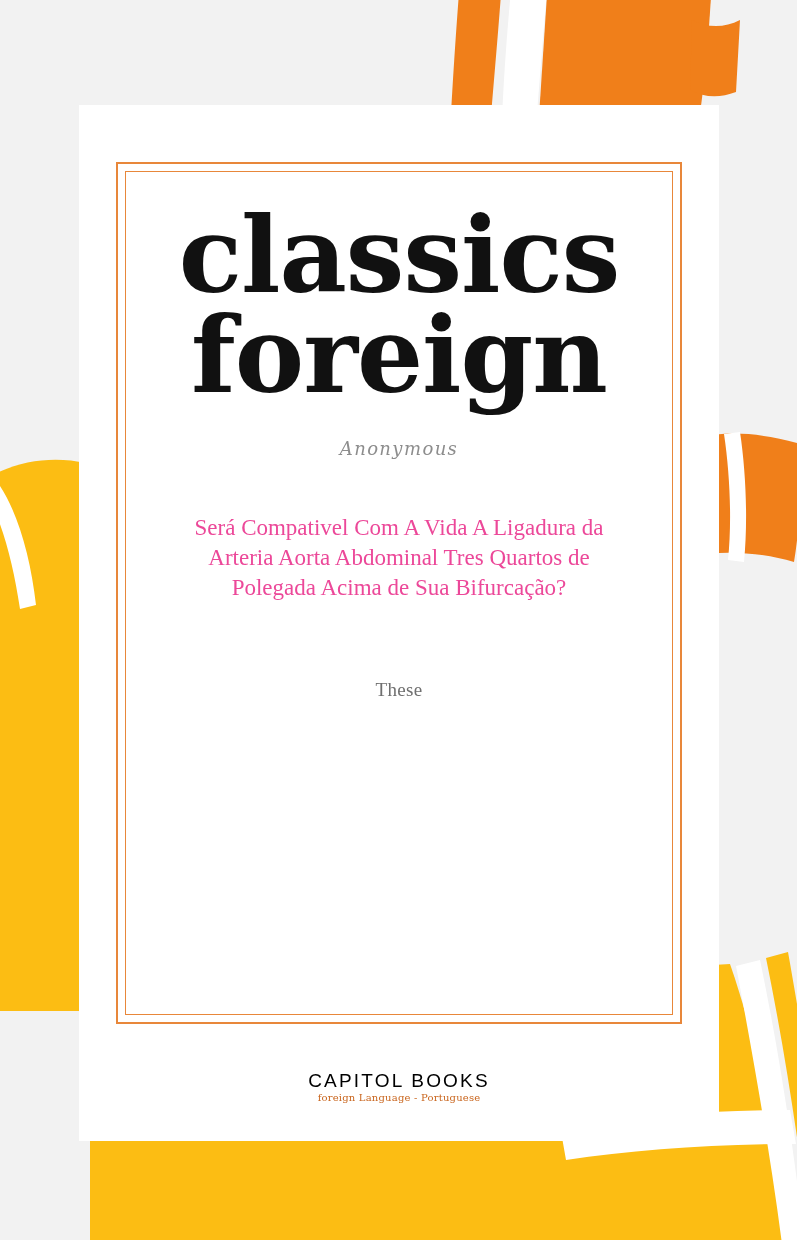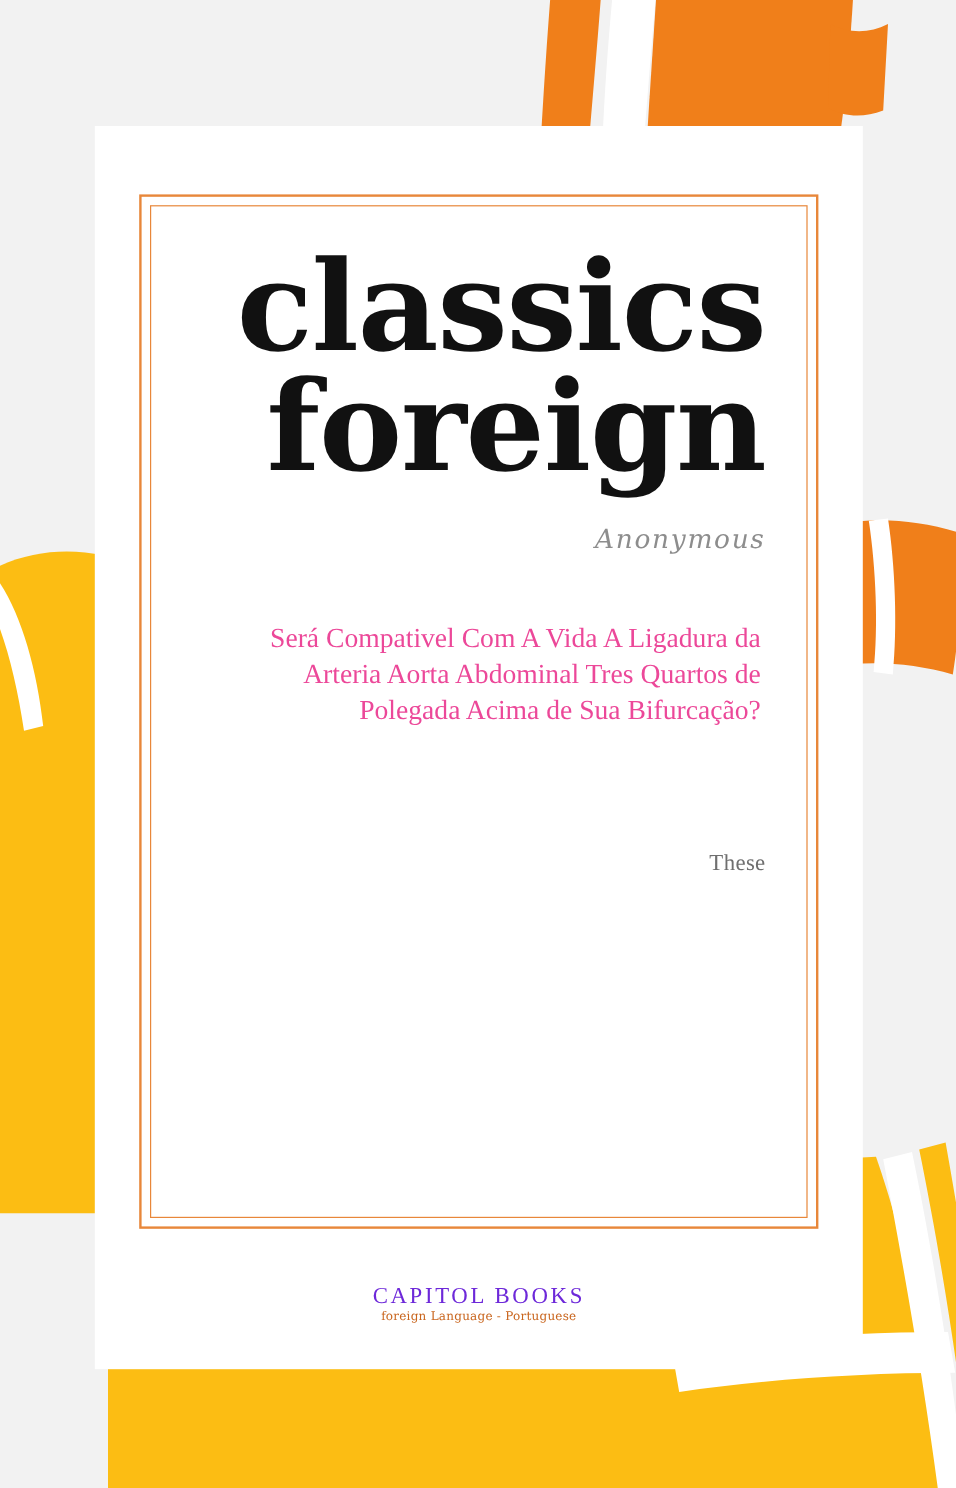--- a/index.html
+++ b/index.html
@@ -89,75 +89,75 @@
   }
 
   .inner-content {
     position: absolute;
     left: 0;
     right: 0;
     top: 0;
     bottom: 0;
     padding: 26px 34px 20px 34px;
     box-sizing: border-box;
-    text-align: right;
+    text-align: center;
   }
 
   .series-title {
     font-family: "DejaVu Serif", serif;
     font-weight: 700;
     font-size: 104px;
     line-height: 0.96;
     color: #111111;
     letter-spacing: -1px;
     margin: 0;
     padding-top: 8px;
   }
   .series-title .line2 {
     display: block;
   }
 
   .author {
     margin-top: 32px;
     font-family: "DejaVu Serif", serif;
     font-style: italic;
-    font-size: 22px;
+    font-size: 18px;
     letter-spacing: 1.4px;
     color: #8d8d8d;
   }
 
   .book-title {
     margin: 54px auto 0 auto;
     width: 470px;
     font-family: "Liberation Serif", serif;
     font-size: 23px;
     line-height: 1.31;
     color: #ec4899;
   }
 
   .doc-type {
-    margin-top: 102px;
+    margin-top: 76px;
     font-family: "Liberation Serif", serif;
     font-size: 19px;
     color: #6f6f6f;
     letter-spacing: 0.3px;
   }
 
   .publisher-block {
     position: absolute;
     left: 0;
     right: 0;
     bottom: 38px;
     text-align: center;
   }
   .publisher {
-    font-family: Liberation Serif, serif;
+    font-family: Liberation Sans, sans-serif;
     font-size: 19px;
     letter-spacing: 2.2px;
-    color: #6d28d9;
+    color: #000000;
   }
   .subject {
     margin-top: 0;
     font-family: "DejaVu Serif", serif;
     font-size: 10px;
     letter-spacing: 0.2px;
     color: #c9651d;
   }
 </style>
 </head>

